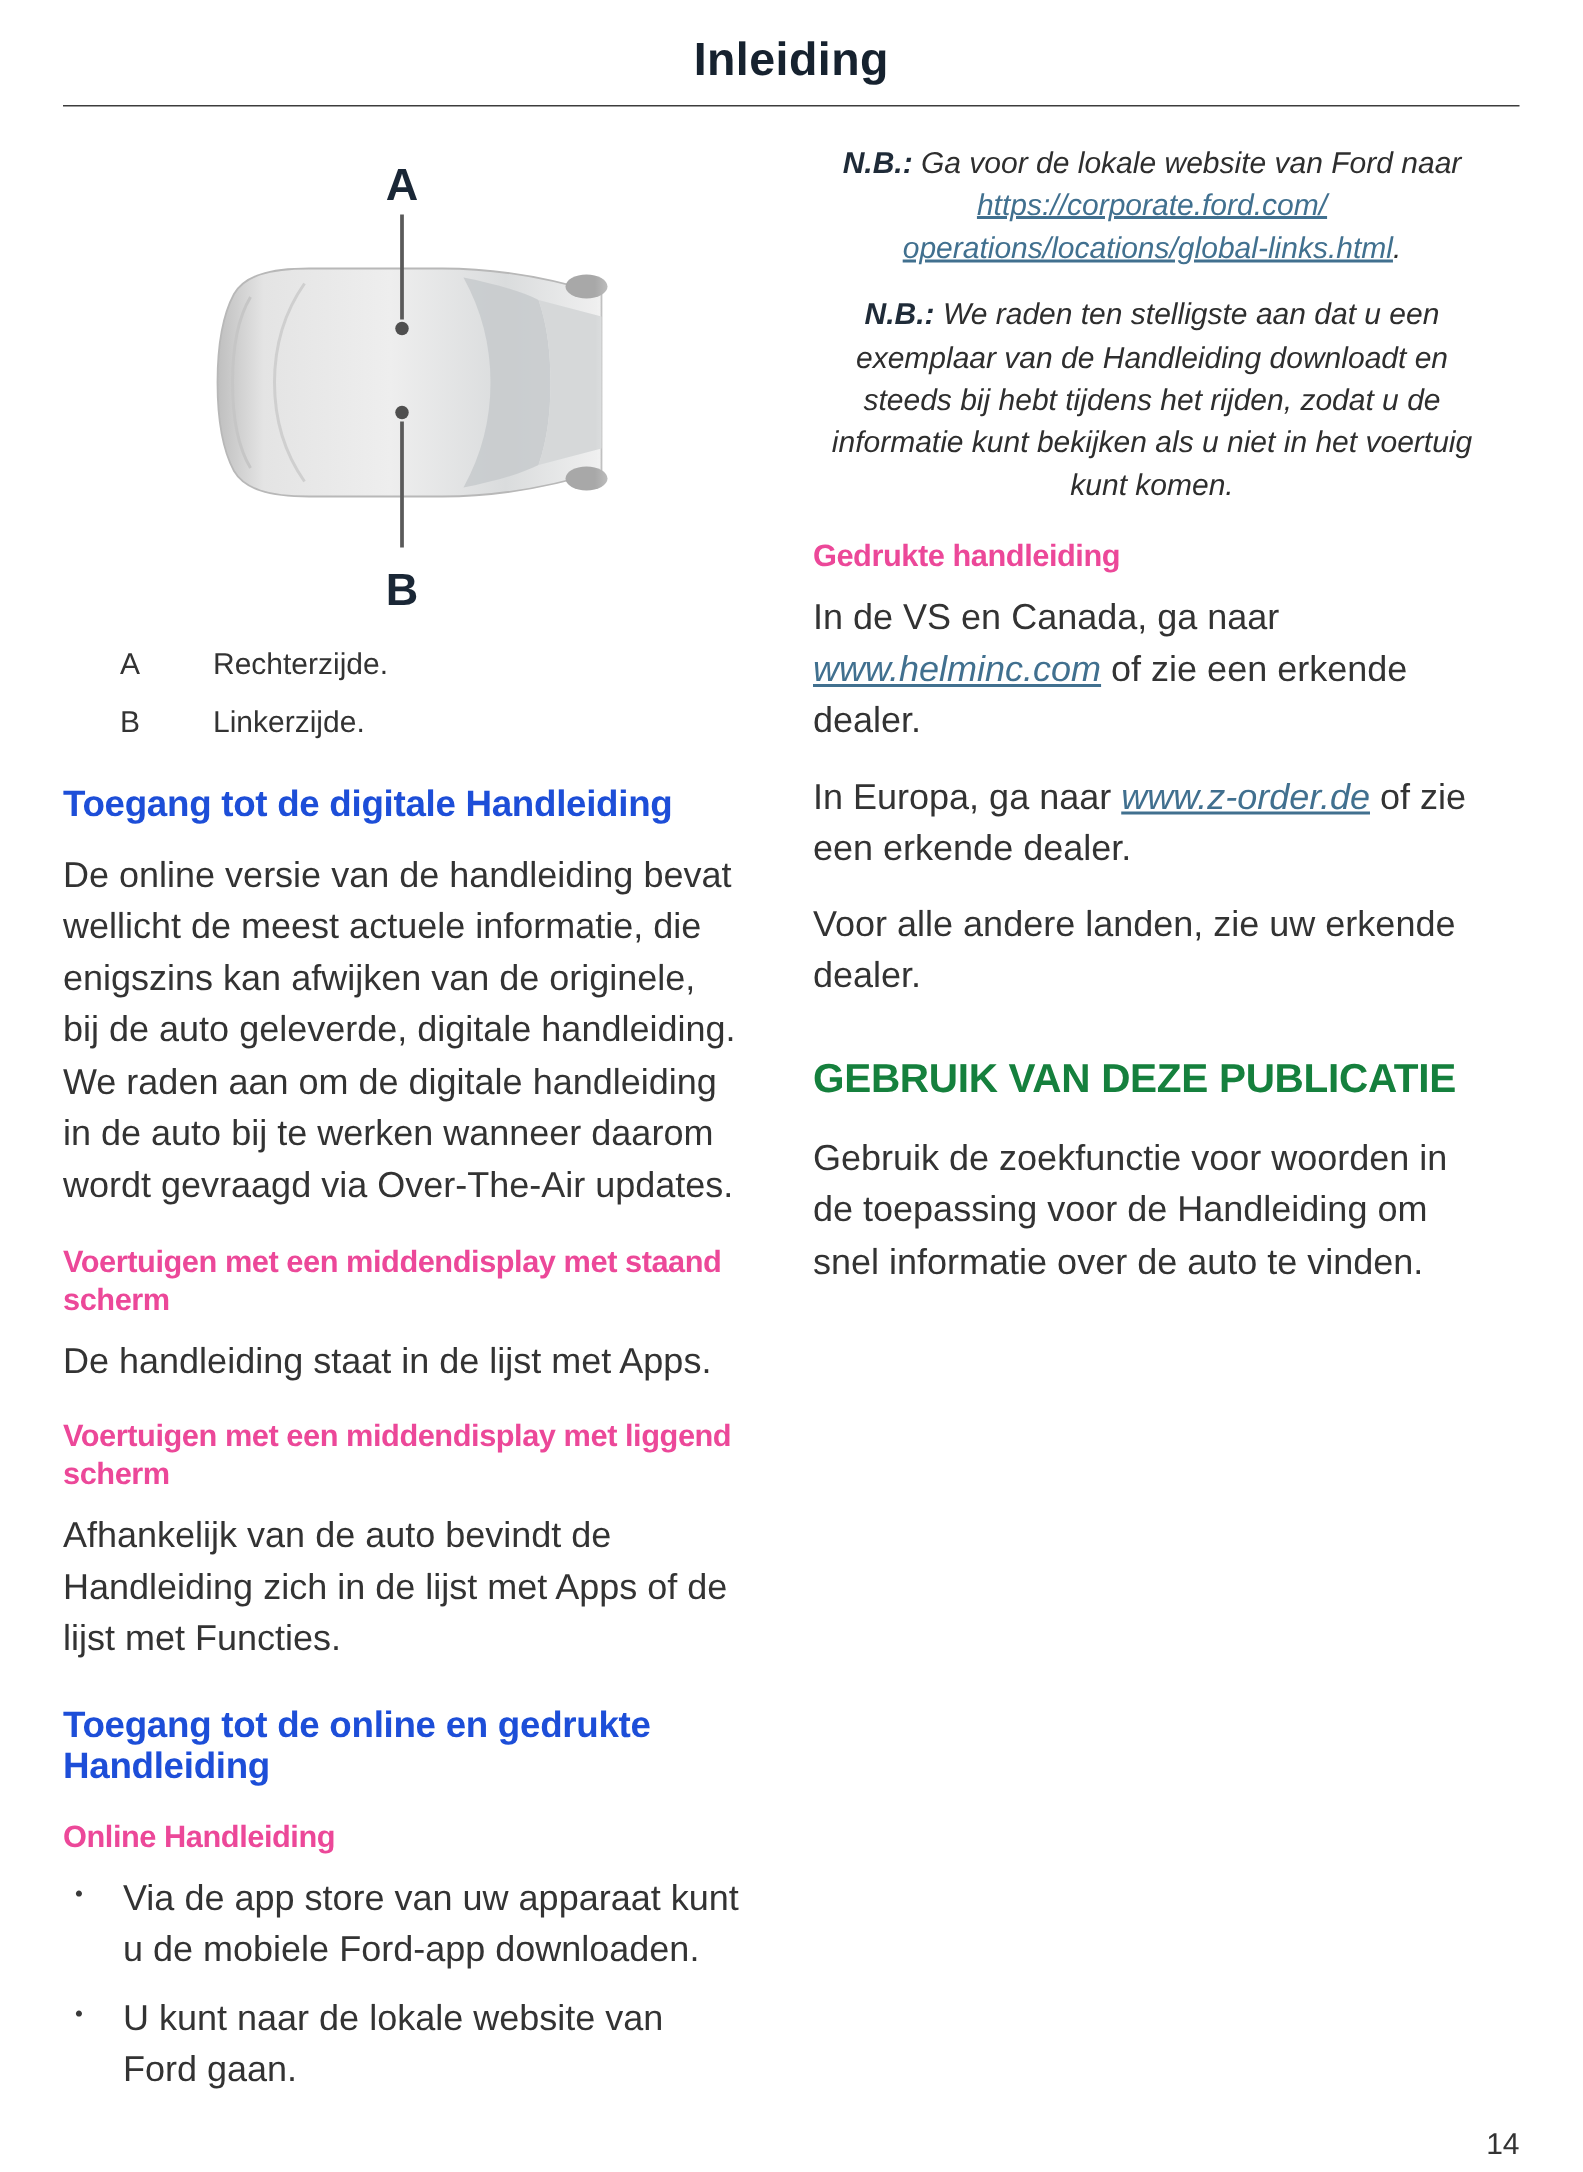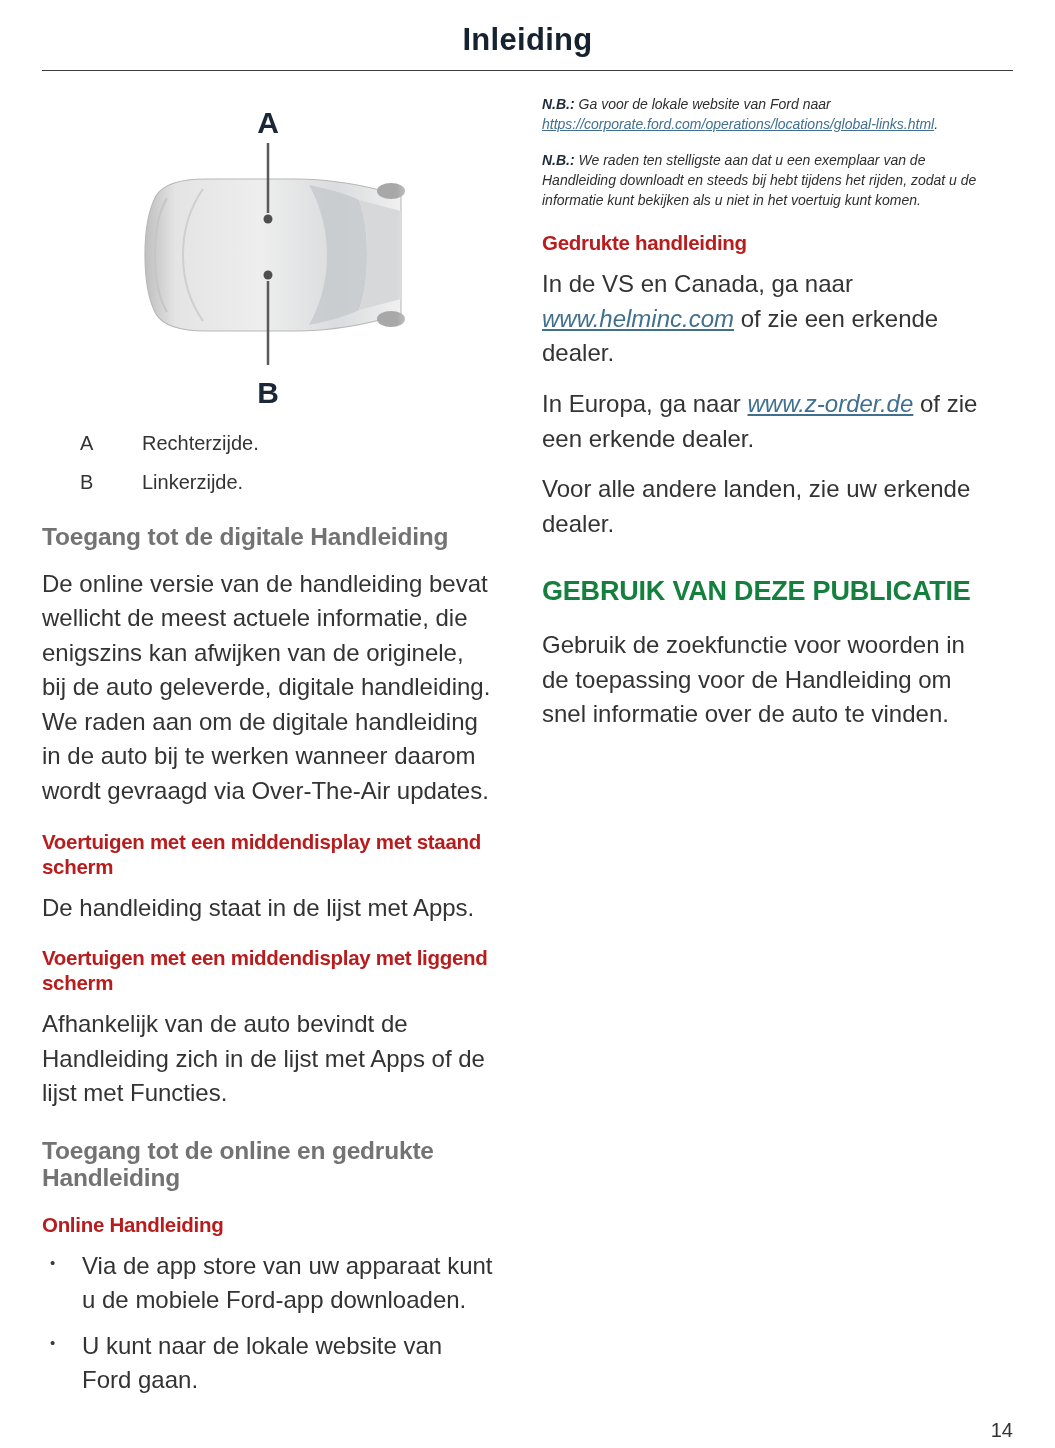--- a/index.html
+++ b/index.html
@@ -40,54 +40,55 @@
 
   
   .figure { display: flex; justify-content: center; margin: 8px 0 10px 0; }
   .legend { margin: 8px 0 10px 38px; }
   .legend-row { display: flex; font-size: 20px; line-height: 1.45; margin-bottom: 10px; }
   .legend-key { width: 62px; flex: 0 0 62px; }
   .legend-val { flex: 1; }
 
   
   .h-section {
-    color: #737373;
+    color: #1d4ed8;
     font-size: 24.5px;
     font-weight: 700;
     line-height: 1.13;
     margin: 26px 0 16px 0;
     letter-spacing: -0.2px;
   }
   .h-big {
     color: #15803d;
     font-size: 27px;
     font-weight: 700;
     line-height: 1.22;
     margin: 34px 0 20px 0;
     letter-spacing: -0.2px;
   }
   .h-sub {
-    color: #b91c1c;
+    color: #ec4899;
     font-size: 20.5px;
     font-weight: 700;
     line-height: 1.22;
     margin: 20px 0 12px 0;
     letter-spacing: -0.3px;
   }
   p.body {
     font-size: 24px;
     line-height: 1.44;
     margin: 0 0 16px 0;
   }
   .note {
-    font-size: 14px;
+    font-size: 20px;
     line-height: 1.42;
     margin: 0 0 16px 0;
     font-style: italic;
     color: #2e2e2e;
+    text-align: center;
   }
   .nb-label { font-weight: 700; font-style: italic; color: #1f2b38; }
   a.lnk {
     color: #41708f;
     text-decoration: underline;
     font-style: italic;
     overflow-wrap: anywhere;
     cursor: pointer;
   }
   

